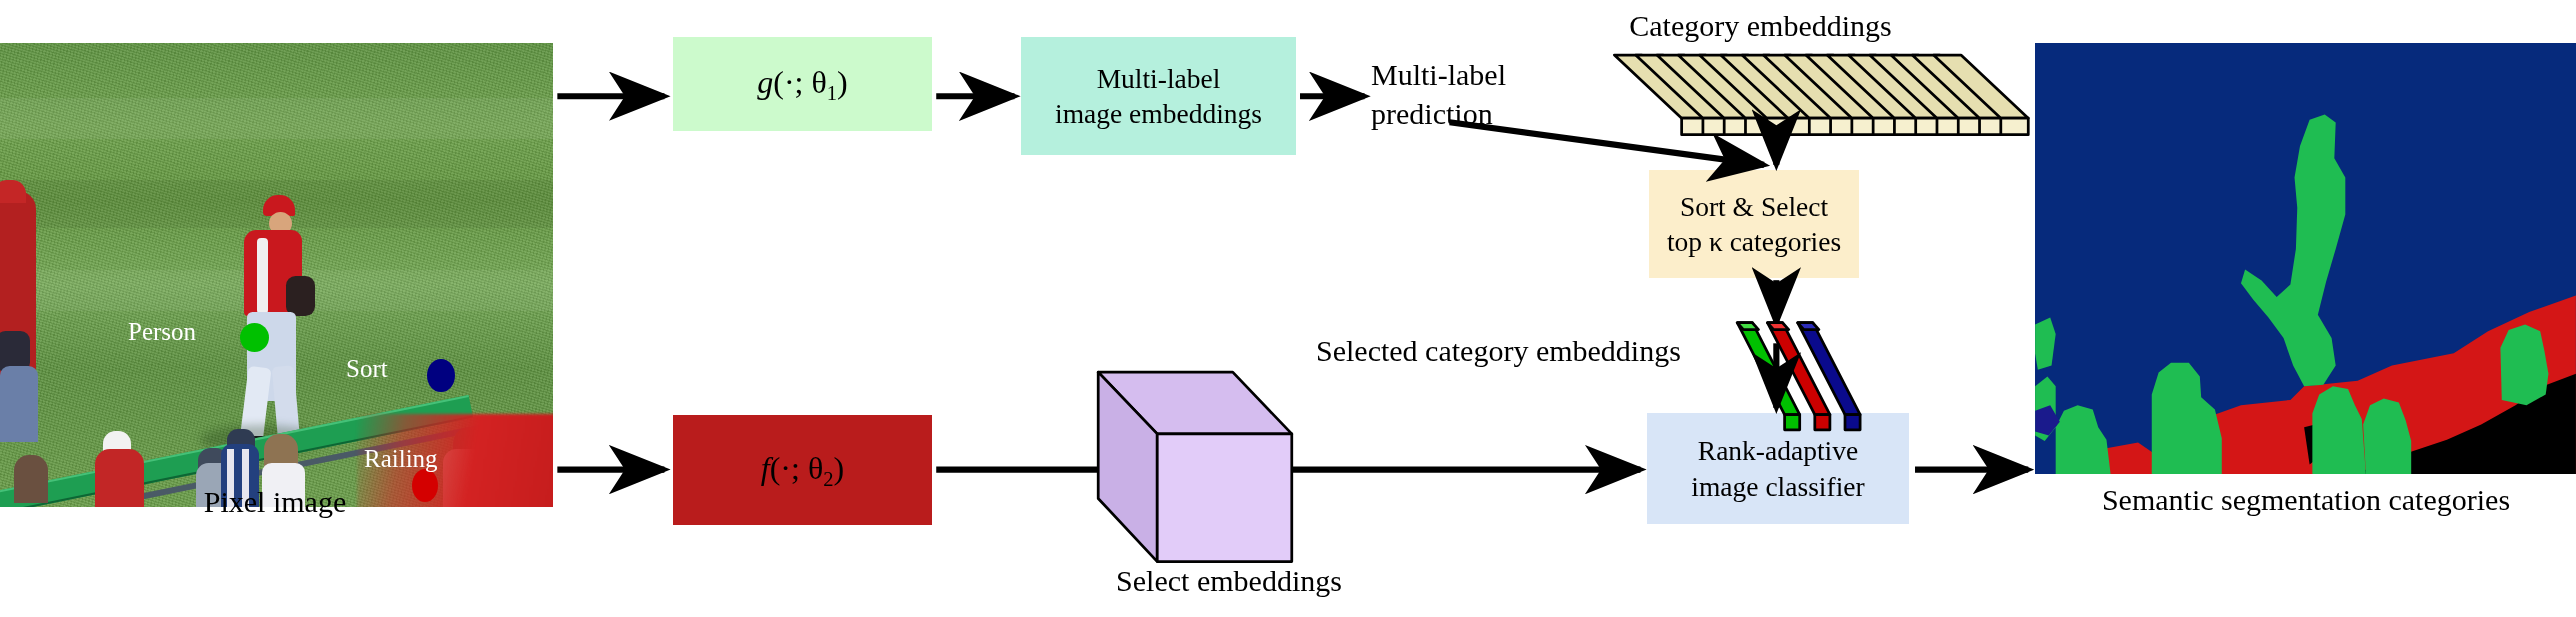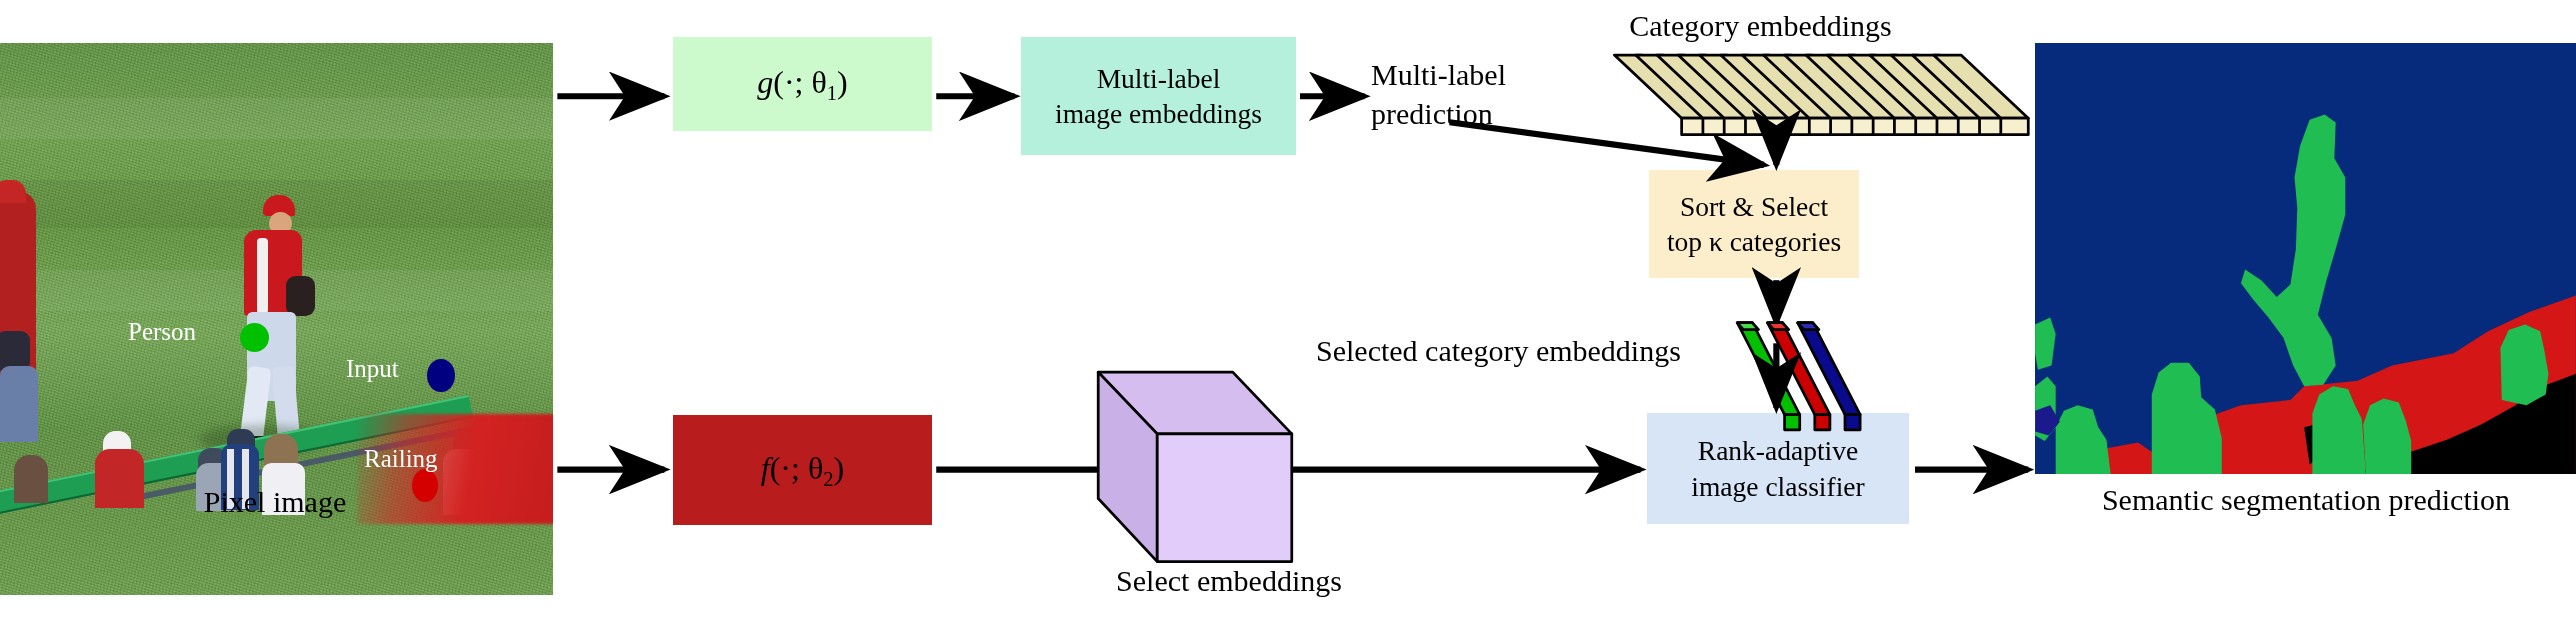--- a/index.html
+++ b/index.html
@@ -117,21 +117,21 @@
   svg.overlay {
     position: absolute;
     top: 0; left: 0;
     width: 2576px; height: 618px;
     pointer-events: none;
   }
 </style>
 </head>
 <body>
 
-<div class="photo" style="left:0px; top:43px; width:553px; height:552px;">
+<div class="photo" style="left:0px; top:43px; width:553px; height:464px;">
   <div class="grass-bg"></div>
   <div class="grass-noise"></div>
 
   <div class="abs" style="left:0;top:55px;width:100%;height:41px;background:rgba(255,255,255,.06);"></div>
   <div class="abs" style="left:0;top:137px;width:100%;height:48px;background:rgba(0,0,0,.05);"></div>
   <div class="abs" style="left:0;top:227px;width:100%;height:41px;background:rgba(255,255,255,.05);"></div>
 
   <div class="abs" style="left:-5.5px; top:148px; width:41px; height:206px; background:#b32020; border-radius:18px 18px 0 0;"></div>
   <div class="abs" style="left:-6.9px; top:137px; width:33px; height:23px; background:#c42626; border-radius:13.7px 13.7px 0 0;"></div>
   <div class="abs" style="left:-4.1px; top:288px; width:34px; height:41px; background:#2a2a38; border-radius:9.6px;"></div>
@@ -166,21 +166,21 @@
   <div class="abs" style="left:262px;top:420px;width:43px;height:52px;background:#f0f0f4;border-radius:9.6px 9.6px 0 0;"></div>
   <div class="abs" style="left:453px;top:384px;width:37px;height:27.5px;background:#6d5a3c;border-radius:16.5px 16.5px 0 0;"></div>
   <div class="abs" style="left:443px;top:406px;width:56px;height:66px;background:#d9c9b4;border-radius:13.7px 13.7px 0 0;"></div>
 
   <div class="red-wall" style="left:357px; top:371px; width:206px; height:110px;"></div>
 
   <div class="dot" style="left:240px; top:280px; width:29px; height:29px; background:#00c000;"></div>
   <span class="img-label" style="left:128px; top:275px;">Person</span>
 
   <div class="dot" style="left:427px; top:316px; width:27.5px; height:33px; background:#000080;"></div>
-  <span class="img-label" style="left:346px; top:312px;">Input</span>
+  <span class="img-label" style="left:346px; top:312px;">Sort</span>
 
   <div class="dot" style="left:412px; top:426px; width:26px; height:33px; background:#d40000;"></div>
   <span class="img-label" style="left:364px; top:402px;">Railing</span>
 </div>
 
 <div class="caption" style="left:117px; top:482px; width:316px;">Pixel image</div>
 
 <div class="fbox green" style="left:673px; top:37px; width:259px; height:94px;">
   <span class="mathlabel"><span>g</span><span class="paren">(·; θ</span><span class="sub">1</span><span class="paren">)</span></span>
 </div>
@@ -229,21 +229,21 @@
     <path fill="#1fbd52" d="M 404,628 L 404,540 L 414,512 L 434,500 L 456,504 L 466,528 L 476,548 L 482,628 Z"></path>
     <path fill="#1fbd52" d="M 482,628 L 478,556 L 488,528 L 508,518 L 530,524 L 540,550 L 548,580 L 548,628 Z"></path>
     <path fill="#1fbd52" d="M 680,520 L 678,444 L 690,418 L 714,410 L 736,420 L 742,448 L 748,482 L 744,512 L 716,528 Z"></path>
     <path fill="#1fbd52" d="M 0,500 L 18,486 L 30,500 L 30,560 L 14,580 L 0,572 Z"></path>
     <path fill="#1fbd52" d="M 0,410 L 22,400 L 30,424 L 24,470 L 4,476 L 0,452 Z"></path>
 
     <path fill="#1a1a8c" d="M 0,536 L 22,528 L 36,552 L 20,572 L 0,566 Z"></path>
   </svg>
 </div>
 
-<div class="caption" style="left:2052px; top:480px; width:508px;">Semantic segmentation prediction</div>
+<div class="caption" style="left:2052px; top:480px; width:508px;">Semantic segmentation categories</div>
 
 <svg class="overlay" viewBox="0 0 3753 900" xmlns="http://www.w3.org/2000/svg">
   <defs>
     <marker id="ah" markerWidth="10" markerHeight="8" refX="9" refY="4" orient="auto" markerUnits="strokeWidth">
       <path d="M0,0 L10,4 L0,8 L2.6,4 Z" fill="#000"></path>
     </marker>
   </defs>
 
   <line x1="812" y1="140" x2="968" y2="140" stroke="#000" stroke-width="9" marker-end="url(#ah)"></line>
 

